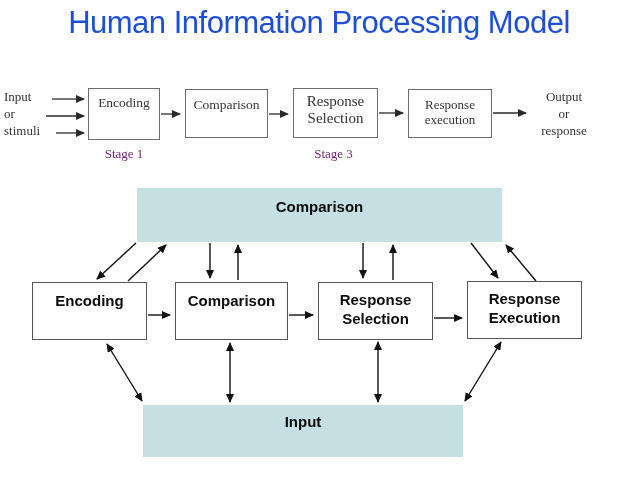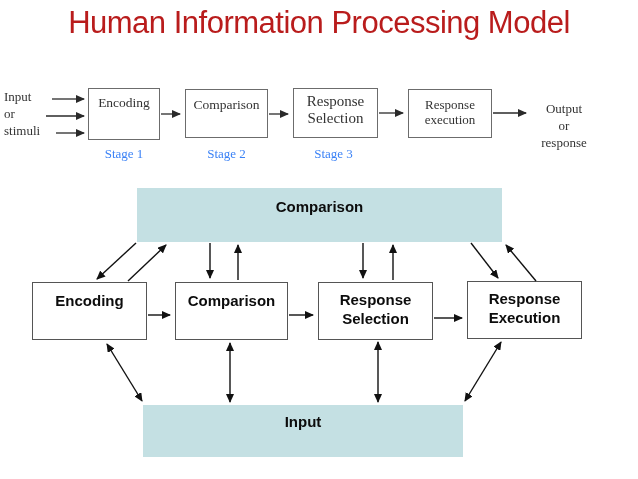--- a/index.html
+++ b/index.html
@@ -10,21 +10,21 @@
     overflow:hidden;
     font-family:"Liberation Sans",sans-serif;
   }
   
   .title{
     position:absolute;top:5px;left:0;width:638px;
     text-align:center;
     font-family:"Liberation Sans",sans-serif;
     font-size:31px;font-weight:400;
     letter-spacing:-0.5px;
-    color:#b91c1c;
+    color:#1d4ed8;
     white-space:nowrap;
   }
   
   .topflow{
     position:absolute;top:80px;left:0;width:638px;height:100px;
     font-family:"Liberation Serif",serif;color:#333333;
   }
   .tf-arrows{position:absolute;top:0;left:0;}
   .tf-box{
     position:absolute;box-sizing:border-box;
@@ -33,24 +33,24 @@
   }
   .tf-box-encoding{left:88px;top:8px;width:72px;height:52px;font-size:13.5px;padding-top:6px;}
   .tf-box-comparison{left:185px;top:9px;width:83px;height:49px;font-size:13.5px;padding-top:7px;}
   .tf-box-rs{left:293px;top:8px;width:85px;height:50px;font-size:15px;line-height:17px;padding-top:4px;}
   .tf-box-re{left:408px;top:9px;width:84px;height:49px;font-size:13px;line-height:15px;padding-top:7px;}
   .tf-input{
     position:absolute;left:4px;top:8px;width:54px;
     font-size:13px;line-height:17px;white-space:pre-line;
   }
   .tf-output{
-    position:absolute;left:526px;top:20px;width:76px;
+    position:absolute;left:526px;top:8px;width:76px;
     text-align:center;font-size:13px;line-height:17px;white-space:pre-line;
   }
-  .tf-stage{position:absolute;top:66px;text-align:center;font-size:13px;color:#3b82f6;}
+  .tf-stage{position:absolute;top:66px;text-align:center;font-size:13px;color:#701a75;}
   .tf-stage1{left:88px;width:72px;}
   .tf-stage2{left:185px;width:83px;}
   .tf-stage3{left:291px;width:85px;}
   .tf-stage4{left:408px;width:84px;}
   
   .procdiag{
     position:absolute;top:185px;left:0;width:638px;height:294px;
     font-family:"Liberation Sans",sans-serif;font-weight:bold;color:#0c0c0c;
   }
   .pd-arrows{position:absolute;top:0;left:0;}
@@ -108,21 +108,20 @@
     <div class="tf-box tf-box-rs">Response
 Selection</div>
     <div class="tf-box tf-box-re">Response
 execution</div>
 
     <div class="tf-output">Output
 or
 response</div>
 
     <div class="tf-stage tf-stage1">Stage 1</div>
-    <div class="tf-stage tf-stage2">Stage 2</div>
     <div class="tf-stage tf-stage3">Stage 3</div>
   </div>
 
   <div class="procdiag">
 
     <div class="pd-bar pd-bar-attention">
       <span class="pd-bar-label">Comparison</span>
     </div>
 
     <div class="pd-box pd-box-encoding">Encoding</div>

